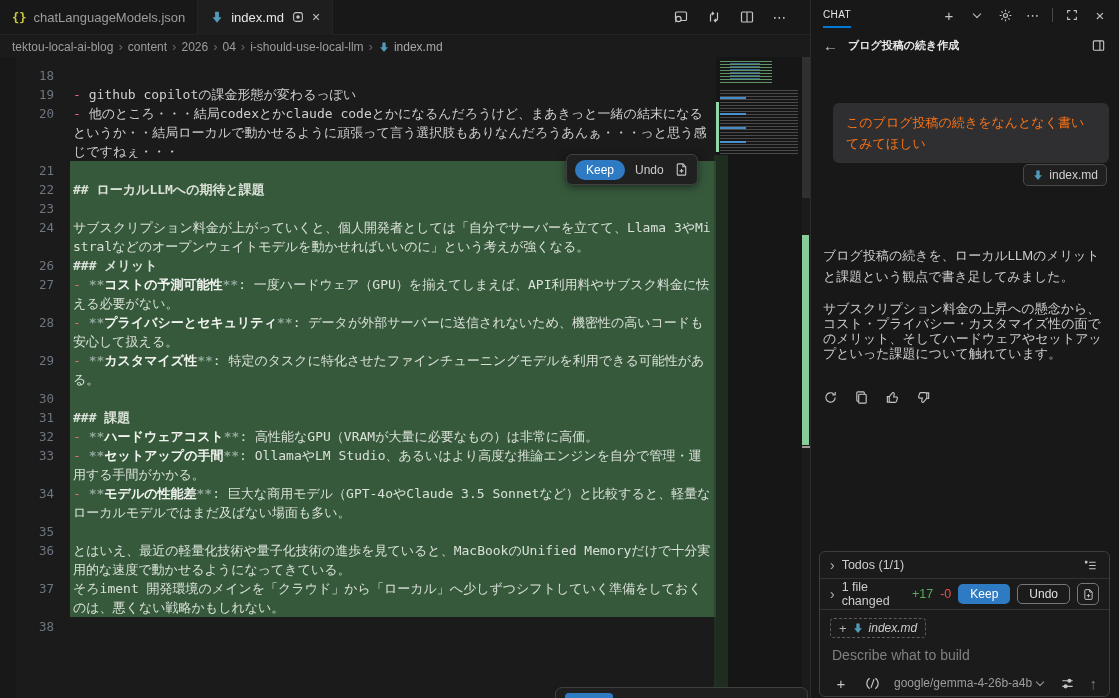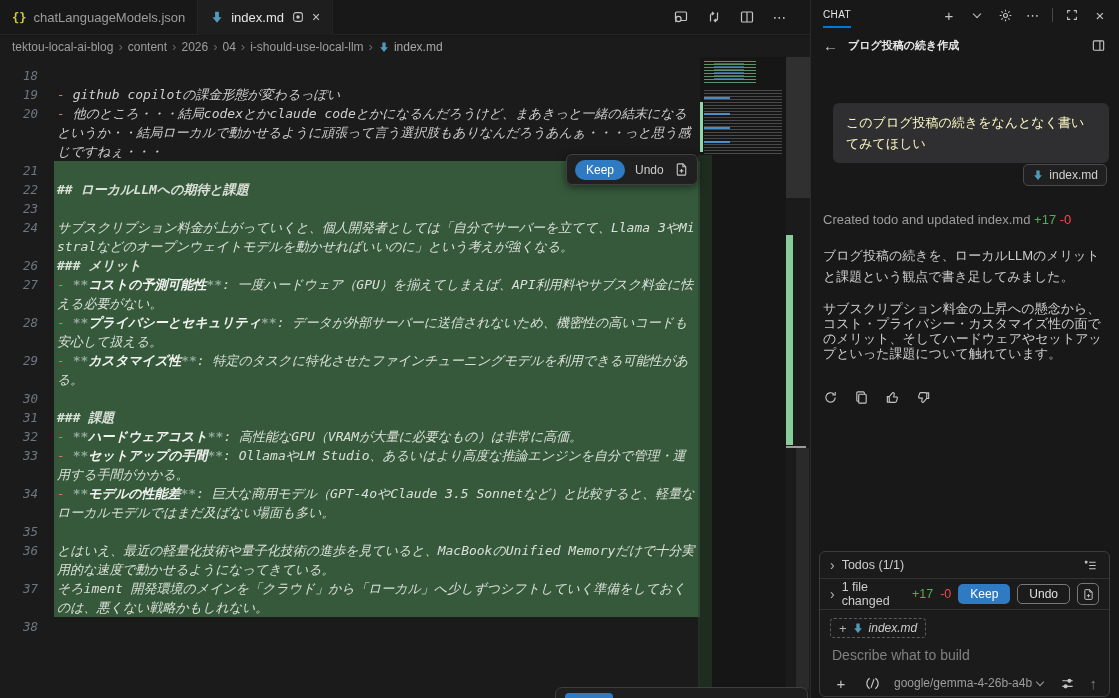--- a/index.html
+++ b/index.html
@@ -19,21 +19,21 @@
   .tab.active { background:#1e1e1e; color:#e7e7e7; border-bottom:1px solid #1e1e1e; }
   .json-glyph { color:#cbcb41; font-family:"DejaVu Sans Mono",monospace; font-weight:bold; font-size:12px; }
   .tab-actions { margin-left:auto; display:flex; align-items:center; gap:13px; padding-right:20px; }
   .tbtn { width:20px; height:20px; display:flex; align-items:center; justify-content:center; color:#b8b8b8; border-radius:4px; }
   .dots { color:#c5c5c5; font-size:14px; letter-spacing:1px; }
 
   .breadcrumbs { position:absolute; left:0; top:36px; width:810px; height:21px; display:flex; align-items:center; gap:5px; padding-left:12px; font-size:12px; color:#9d9d9d; background:#1b1b1b; }
   .crumb-sep { color:#6a6a6a; font-size:13px; }
   .crumb-file { display:flex; align-items:center; gap:4px; color:#a8a8a8; }
 
-  .editor-body { position:absolute; left:0; top:57px; width:810px; height:641px; background:#1b1b1b; overflow:hidden;font-style:italic; }
+  .editor-body { position:absolute; left:16px; top:57px; width:810px; height:641px; background:#1b1b1b; overflow:hidden; }
   .lines { position:absolute; left:0; top:9px; width:700px; font-family:"DejaVu Sans Mono",monospace; font-size:13px; line-height:19px; }
   .line { display:flex; }
   .ln { flex:none; width:38px; text-align:right; color:#6e7681; font-size:12.5px; user-select:none; }
   .code { flex:1; margin-left:16px; padding:0 4px 0 3px; min-height:19px; white-space:pre-wrap; word-break:break-all; color:#cfcfcf; }
   .line.added .code { background:#36593c; color:#d9e0d7; }
   .marker { color:#e06c75; }
   .bstars { color:#93a99b; font-weight:bold; }
   .bold { color:#f1f3ef; font-weight:bold; }
   .code.h2,.code.h3 { color:#58a9e8; font-weight:bold; }
 
@@ -73,21 +73,21 @@
   .vdiv { width:1px; height:14px; background:#484848; }
   .plus-glyph { font-size:15px; line-height:1; }
   .chev-dn { width:6px; height:6px; border-right:1.3px solid #c5c5c5; border-bottom:1.3px solid #c5c5c5; transform:rotate(45deg); margin-top:-3px; }
   .close-x { font-size:15px; }
 
   .thread-row { position:absolute; left:0; top:33px; width:100%; height:24px; display:flex; align-items:center; gap:10px; padding:0 12px; }
   .back-arrow { color:#c5c5c5; font-size:15px; cursor:pointer; }
   .thread-title { color:#e7e7e7; font-weight:bold; font-size:11px; }
   .thread-actions { margin-left:auto; }
 
-  .bubble { position:absolute; left:22px; right:10px; top:103px; background:#2f2f31; border-radius:6px; padding:9px 13px; color:#fef9c3; line-height:21px; font-size:13px; }
+  .bubble { position:absolute; left:22px; right:10px; top:103px; background:#2f2f31; border-radius:6px; padding:9px 13px; color:#f97316; line-height:21px; font-size:13px; }
   .attach-chip { position:absolute; right:12px; top:164px; height:22px; display:flex; align-items:center; gap:5px; border:1px solid #4a4a4a; border-radius:5px; padding:0 8px; font-size:12px; color:#d0d0d0; background:#202020; }
 
   .status-line { position:absolute; left:12px; top:212px; font-size:13px; color:#9d9d9d; }
   .add-green { color:#57ab5a; } .del-red { color:#f14c4c; }
 
   .resp-p1 { position:absolute; left:12px; right:10px; top:245px; color:#cccccc; line-height:21px; }
   .resp-p2 { position:absolute; left:12px; right:10px; top:301px; color:#cccccc; line-height:15px; }
   .resp-actions { position:absolute; left:10px; top:388px; display:flex; gap:13px; }
   .resp-actions .hbtn { color:#a8a8a8; }
 
@@ -339,25 +339,20 @@
 
     <div class="attach-chip">
       <span>
         <svg width="12" height="12" viewBox="0 0 16 16">
             <path d="M8 14.5L2.8 8.2h3V2h4.4v6.2h3z" fill="#519aba"></path>
           </svg>
       </span>
       <span>index.md</span>
     </div>
 
-    <div class="status-line">
-      <span>Created todo and updated index.md</span>
-      <span class="add-green">+17</span>
-      <span class="del-red">-0</span>
-    </div>
 
     <div class="resp-p1">ブログ投稿の続きを、ローカルLLMのメリットと課題という観点で書き足してみました。</div>
     <div class="resp-p2">サブスクリプション料金の上昇への懸念から、コスト・プライバシー・カスタマイズ性の面でのメリット、そしてハードウェアやセットアップといった課題について触れています。</div>
 
     <div class="resp-actions">
       <span class="hbtn">
         <svg width="15" height="15" viewBox="0 0 16 16" class="ic">
             <path d="M13 8A5 5 0 1 1 11.4 4.3"></path>
             <path d="M13 2.2v3h-3"></path>
           </svg>

